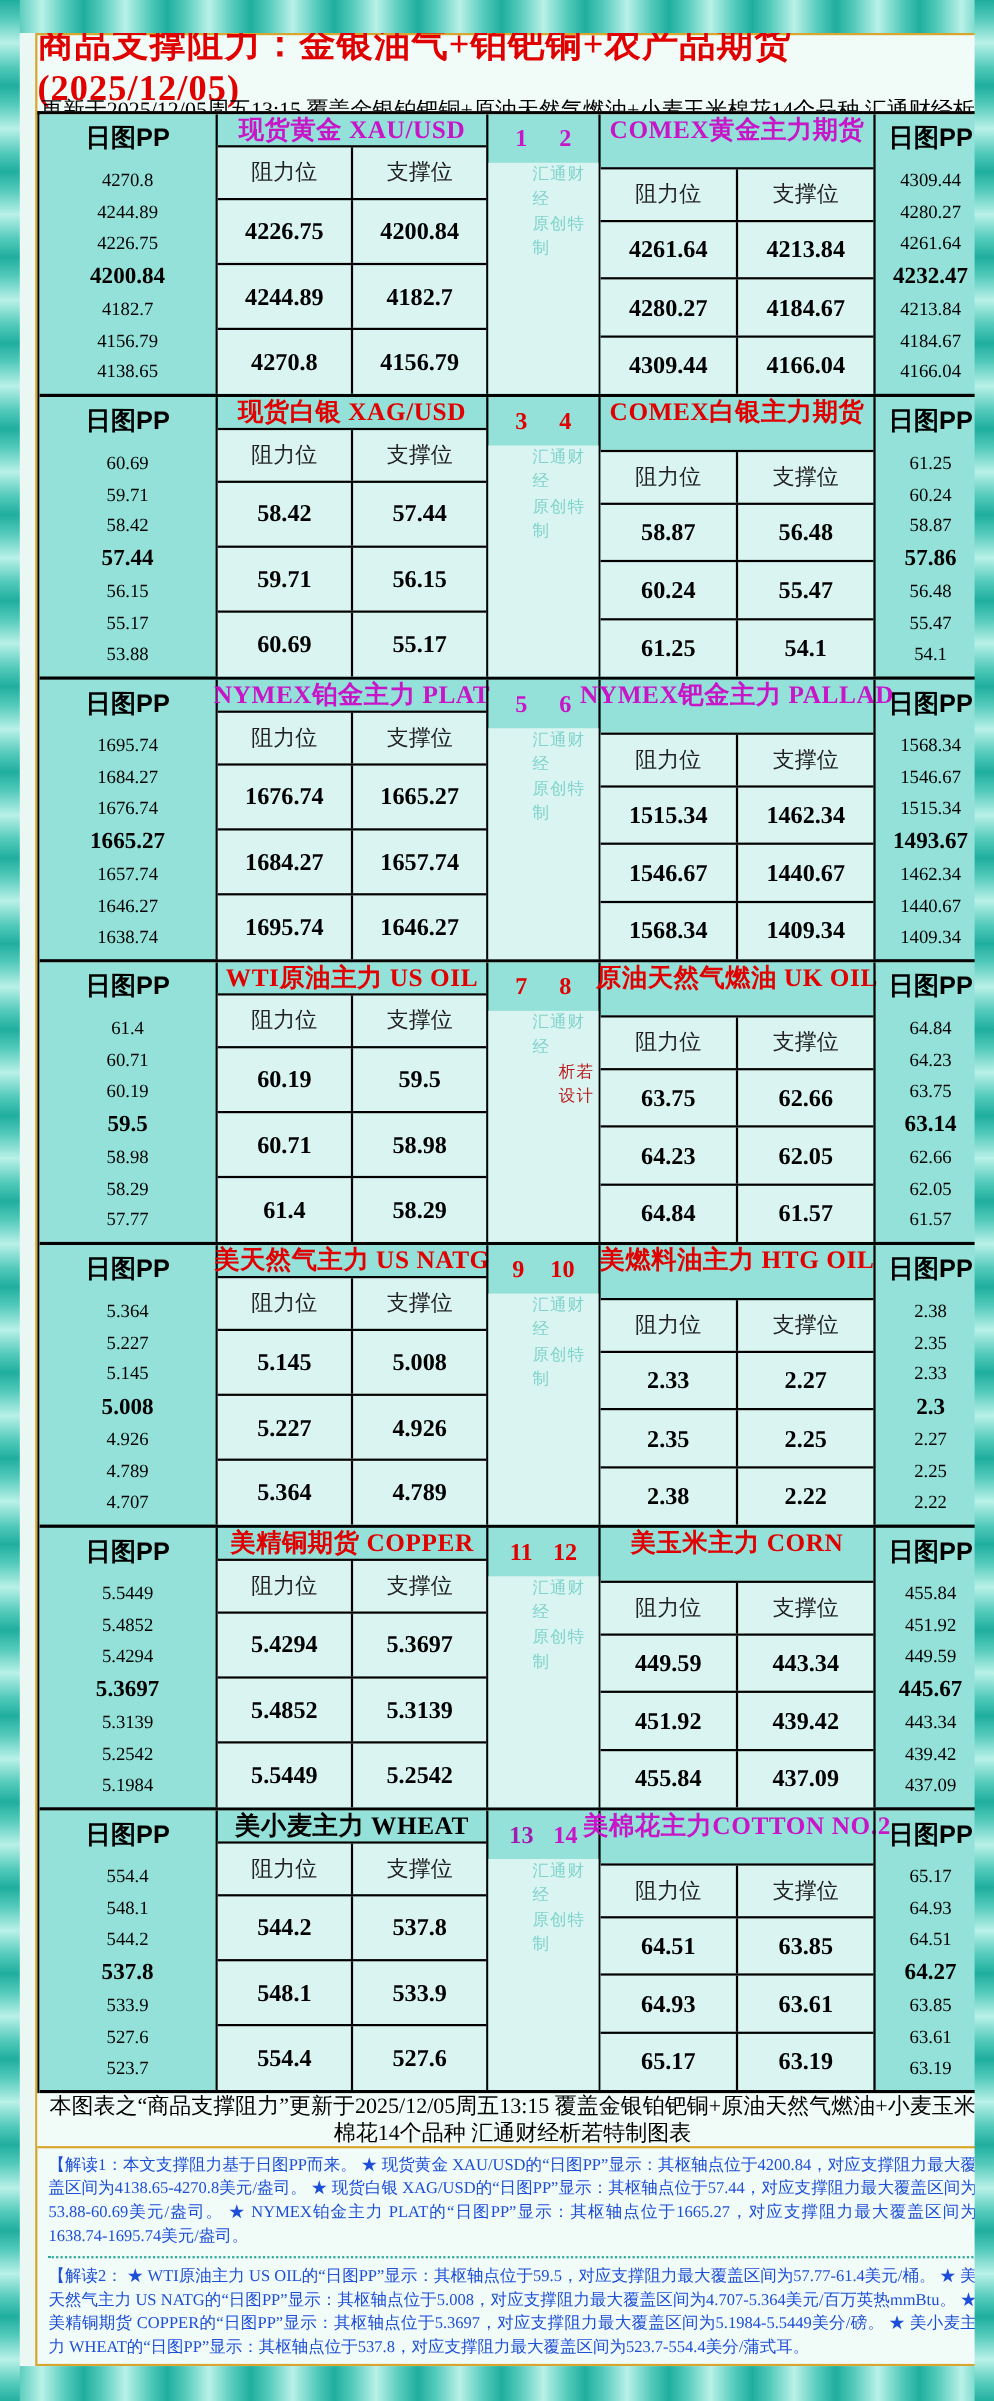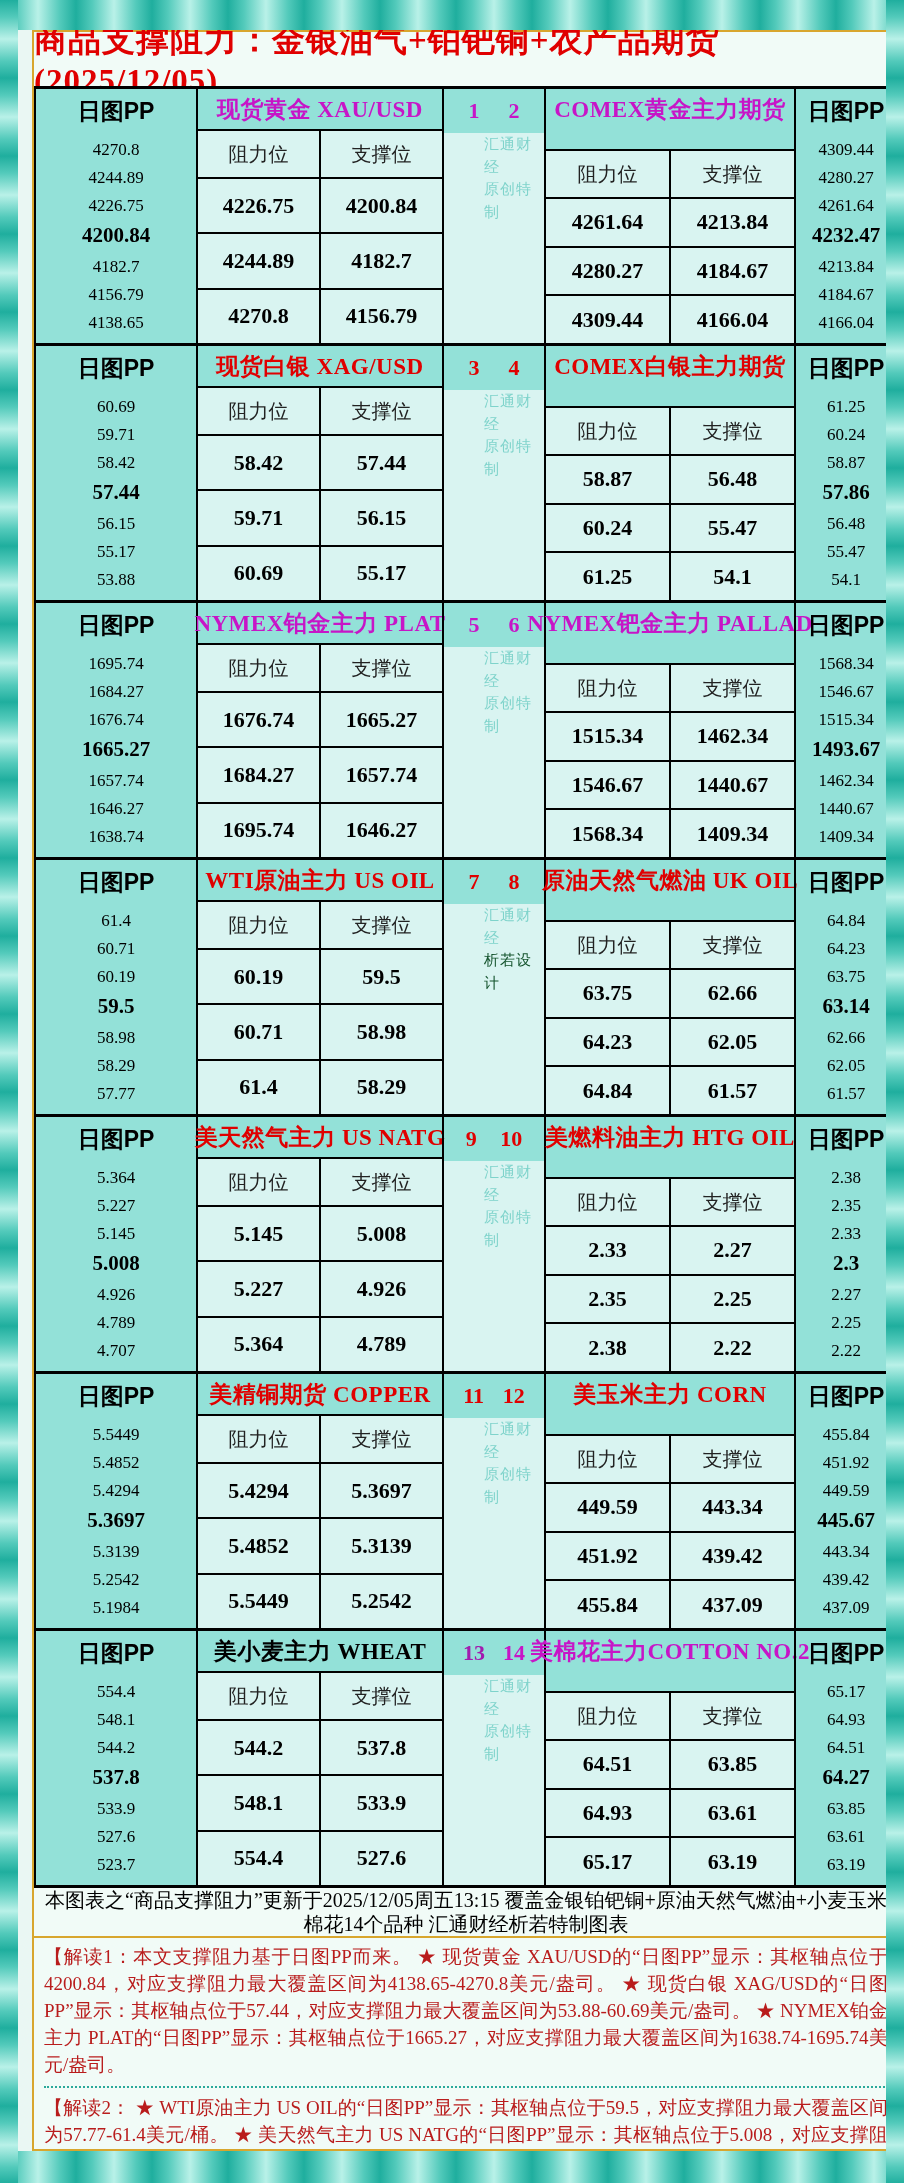--- a/index.html
+++ b/index.html
@@ -32,21 +32,21 @@
   .pp-col{width:162px;display:flex;flex-direction:column;box-sizing:border-box;}
   .pp-left{border-right:2px solid #000;}
   .pp-right{flex:1;border-left:2px solid #000;}
   .pp-head{height:44px;display:flex;align-items:center;justify-content:center;
     font-size:23px;font-weight:bold;color:#000;font-family:"Liberation Sans",sans-serif;}
   .pp-vals{flex:1;display:flex;flex-direction:column;justify-content:space-around;align-items:center;padding:2px 0 6px;}
   .pp-v{font-size:17px;color:#000;line-height:1;}
   .pp-v.pivot{font-size:21px;font-weight:bold;}
   .tcol{width:244px;display:flex;flex-direction:column;box-sizing:border-box;}
   .tcol-r{width:248px;gap:20px;}
-  .ttl{height:40px;display:flex;align-items:center;justify-content:center;
+  .ttl{height:28px;display:flex;align-items:center;justify-content:center;
     font-size:23px;font-weight:bold;letter-spacing:0.5px;white-space:nowrap;}
   .tbl{flex:1;display:flex;flex-direction:column;border-top:2px solid #000;background:#d9f4f1;}
   .thead{height:48px;display:flex;border-bottom:2px solid #000;box-sizing:border-box;}
   .th{flex:1;display:flex;align-items:center;justify-content:center;font-size:20px;color:#222;}
   .th:first-child{border-right:2px solid #000;}
   .trow{flex:1;display:flex;border-bottom:2px solid #000;box-sizing:border-box;}
   .trow:last-child{border-bottom:none;}
   .td{flex:1;display:flex;align-items:center;justify-content:center;
     font-size:22px;font-weight:bold;color:#000;}
   .td:first-child{border-right:2px solid #000;}
@@ -55,21 +55,21 @@
   .mid-head{height:44px;display:flex;align-items:center;justify-content:space-around;padding:0 10px;}
   .num{font-size:22px;font-weight:bold;}
   .mid-body{flex:1;background:#d9f4f1;display:flex;flex-direction:column;justify-content:flex-start;
     align-items:center;padding-bottom:8px;padding-left:40px;}
   .wm{font-size:15px;line-height:1.5;letter-spacing:1px;}
   
   .footer-strip{height:50px;display:flex;align-items:center;justify-content:center;text-align:center;
     font-size:20px;color:#000;background:#f1fbf7;padding:0 8px;line-height:1.2;}
   
   .commentary{flex:1;border-top:2px solid #d8a62e;padding:6px 10px 4px;position:relative;}
-  .commentary p{margin:0;font-size:19px;line-height:1.42;color:#b91c1c;text-align:justify;}
+  .commentary p{margin:0;font-size:15px;line-height:1.42;color:#1d4ed8;text-align:justify;}
   .dotted-sep{border:none;border-top:2px dotted #2aa99a;margin:7px 0;}
 </style>
 </head>
 <body>
 
 <div class="band band-h band-top"></div>
 <div class="band band-h band-bottom"></div>
 <div class="band band-v band-left"></div>
 <div class="band band-v band-right"></div>
 
@@ -374,21 +374,21 @@
       </div>
     </div>
 
     <div class="mid">
       <div class="mid-head">
         <span class="num accent" style="color: rgb(224, 0, 0);">7</span>
         <span class="num accent" style="color: rgb(224, 0, 0);">8</span>
       </div>
       <div class="mid-body">
         <div class="wm" style="color: rgb(126, 211, 203);">汇通财经</div>
-        <div class="wm" style="color: #14532d;">析若设计</div>
+        <div class="wm" style="color: #b91c1c; margin-left: 24px;">析若设计</div>
       </div>
     </div>
 
     <div class="tcol tcol-r">
       <div class="ttl accent" style="color: rgb(224, 0, 0);">原油天然气燃油 UK OIL</div>
       <div class="tbl">
         <div class="thead">
           <div class="th">阻力位</div>
           <div class="th">支撑位</div>
         </div>

